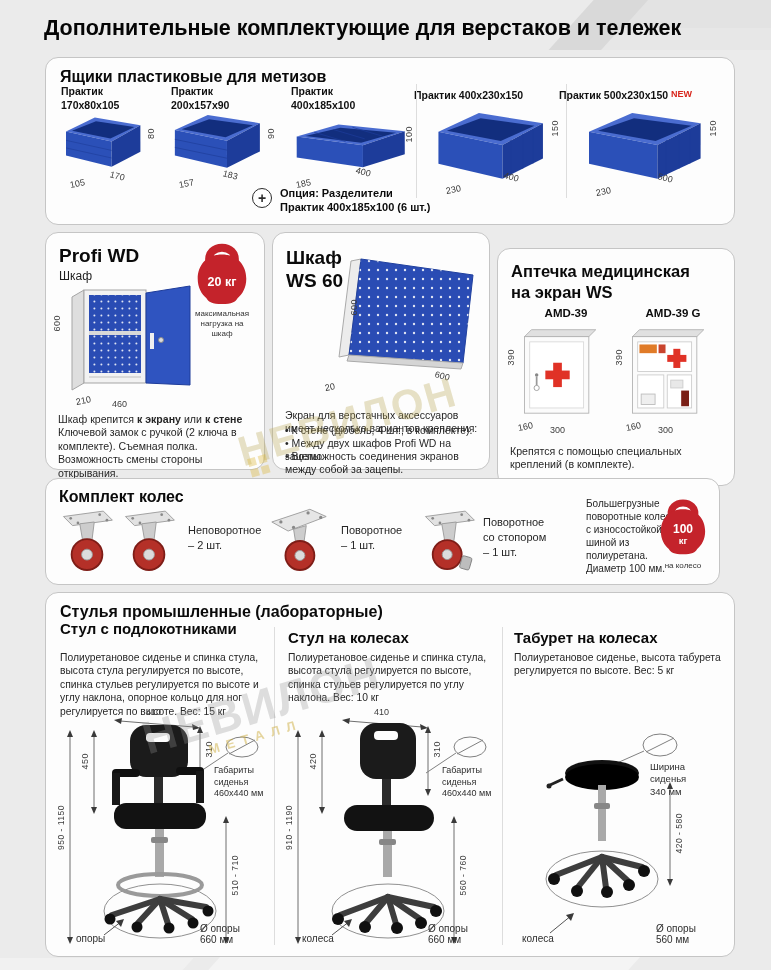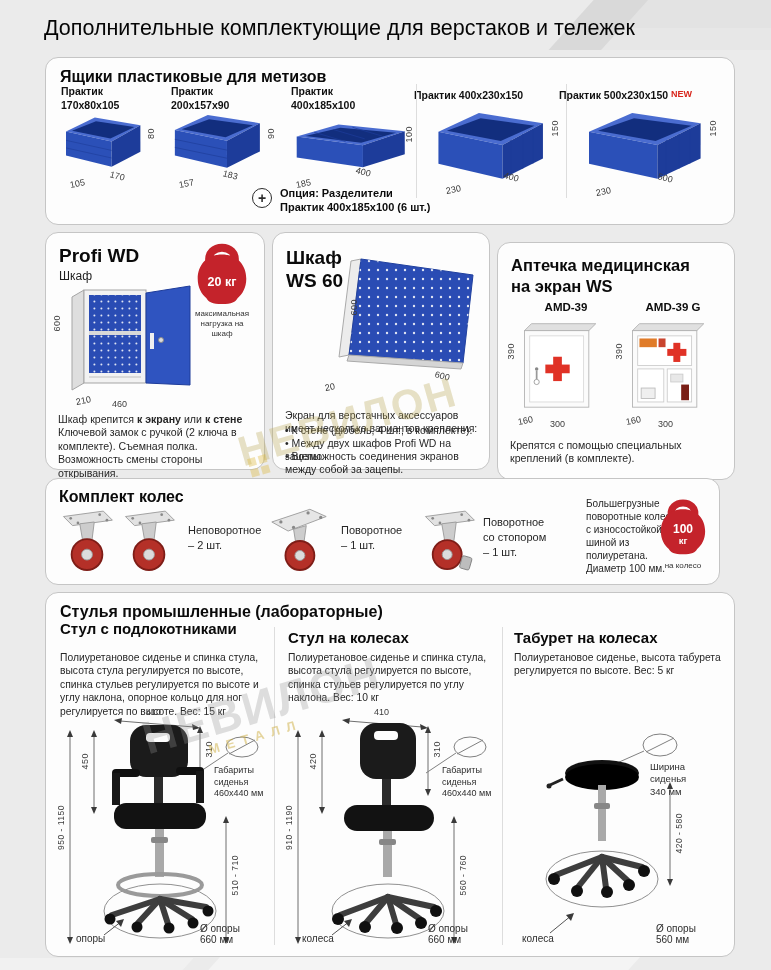--- a/index.html
+++ b/index.html
@@ -1,21 +1,21 @@
 <!DOCTYPE html>
 <html><head>
 <meta charset="utf-8">
 <style>
 *{margin:0;padding:0;box-sizing:border-box}
 html,body{width:771px;height:970px}
 body{position:relative;font-family:"Liberation Sans","DejaVu Sans",sans-serif;background:#ebebeb;overflow:hidden;color:#1a1a1a}
 .stripe{position:absolute;transform:skewX(-42deg);z-index:0}
 .panel{position:absolute;background:#fdfdfd;border:1px solid #c5c5c5;border-radius:13px;z-index:1}
 .abs{position:absolute}
-.pagetitle{position:absolute;left:44px;top:16px;font-size:21.5px;font-weight:400;color:#050505;z-index:2}
+.pagetitle{position:absolute;left:44px;top:16px;font-size:21.5px;font-weight:700;color:#050505;z-index:2}
 .pt{position:absolute;font-weight:700;font-size:16px;color:#0a0a0a}
 .dm{position:absolute;font-size:9px;color:#3c3c3c;white-space:nowrap}
 .sl{transform:rotate(-11deg);transform-origin:left center}
 .sr{transform:rotate(15deg);transform-origin:left center}
 .vt{position:absolute;writing-mode:vertical-rl;transform:rotate(180deg);font-size:9px;color:#3c3c3c;letter-spacing:.5px}
 .pre{white-space:pre-line}
 .bname{position:absolute;font-size:10.5px;font-weight:700;line-height:1.3;color:#101010}
 .new{color:#d8261c;font-size:9px;font-weight:700;margin-left:3px;vertical-align:2px}
 .desc{position:absolute;font-size:10.6px;line-height:1.27;color:#262626}
 .kb{position:absolute}
@@ -201,21 +201,21 @@
   <span class="dm sr" style="left:162px;top:136px">600</span>
   <span class="dm sl" style="left:52px;top:150px">20</span>
 
   <div class="desc pre" style="left:12px;top:176px;width:200px;font-size:10.5px">Экран для верстачных аксессуаров
 имеет несколько вариантов крепления:</div>
   <div class="desc" style="left:12px;top:191px;width:202px;font-size:10.5px">• К стене (дюбель, 4 шт., в комплекте).</div>
   <div class="desc" style="left:12px;top:204px;width:202px;font-size:10.5px">• Между двух шкафов Profi WD на зацепы.</div>
   <div class="desc" style="left:12px;top:217px;width:190px;font-size:10.5px">• Возможность соединения экранов между собой за зацепы.</div>
 </div>
 
-<div class="panel" style="left:497px;top:242px;width:238px;height:238px">
+<div class="panel" style="left:497px;top:248px;width:238px;height:238px">
   <div class="pt pre" style="left:13px;top:12px;font-size:16.5px;line-height:1.3">Аптечка медицинская
 на экран WS</div>
 
   <div class="mname" style="left:28px;top:58px;width:80px">AMD-39</div>
   <div class="mname" style="left:132px;top:58px;width:86px">AMD-39 G</div>
 
   <svg class="abs" style="left:18px;top:72px" width="90" height="100" viewBox="0 0 100 115">
     <polygon points="8,18 16,10 90,10 82,18" fill="#e0e0e0" stroke="#b0b0b0"></polygon>
     <rect x="8" y="18" width="74" height="88" fill="#fbfbfb" stroke="#b0b0b0"></rect>
     <rect x="14" y="24" width="62" height="76" fill="#fff" stroke="#d9d9d9"></rect>

